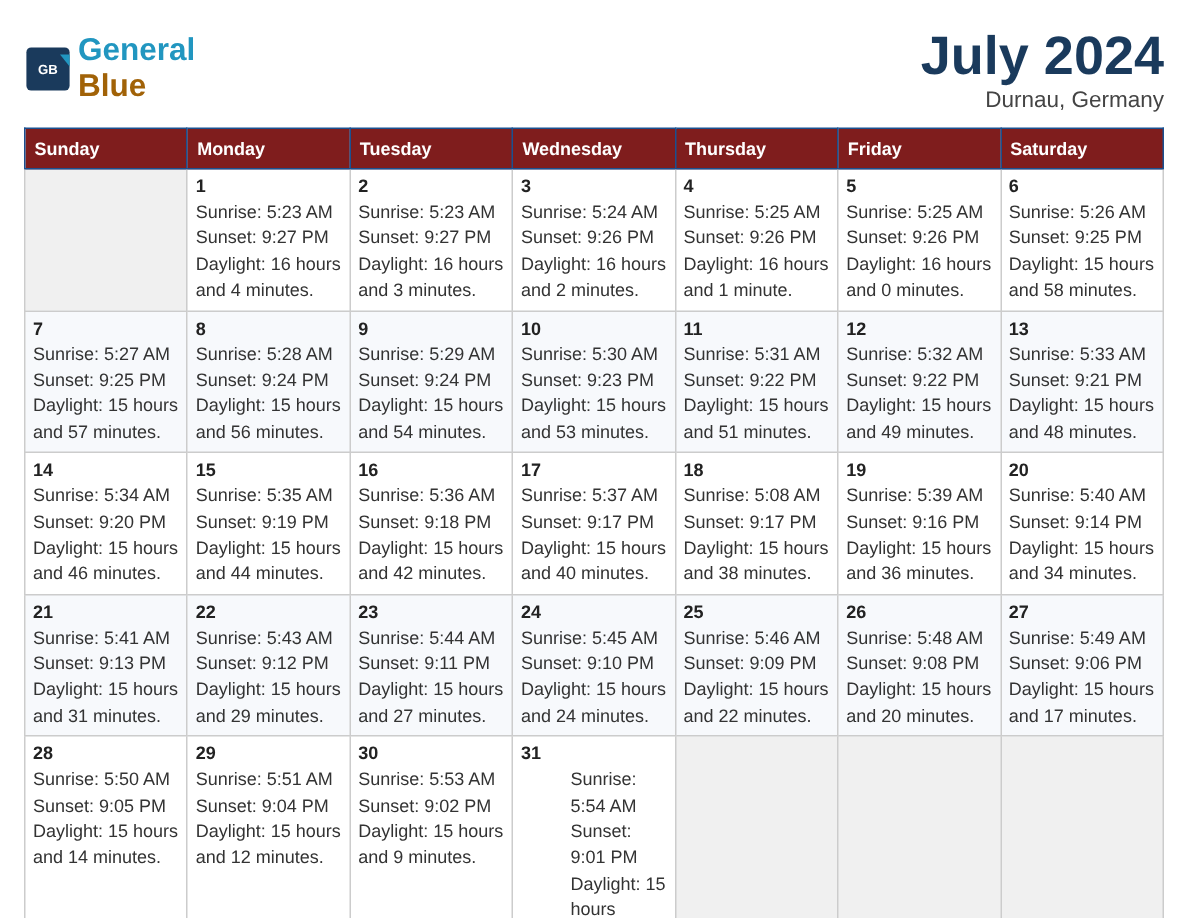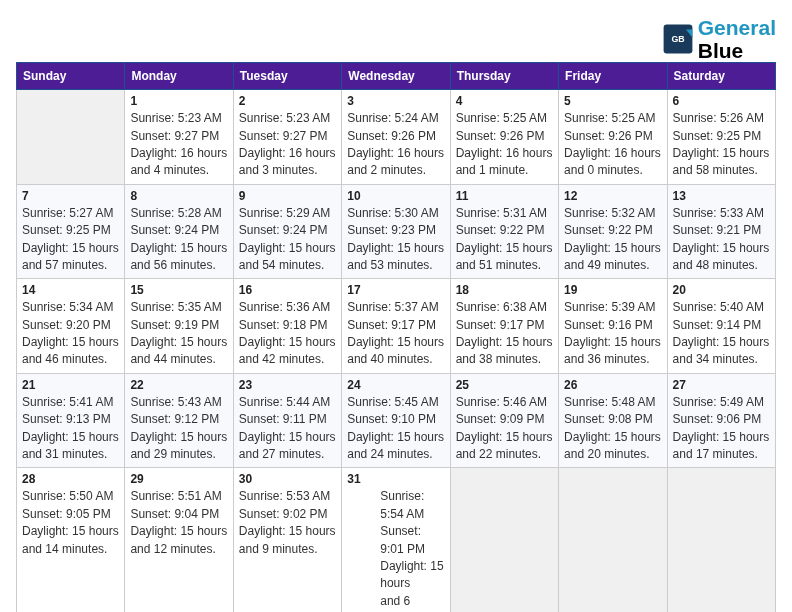--- a/index.html
+++ b/index.html
@@ -6,22 +6,22 @@
     body {
       font-family: Arial, sans-serif;
       background: #fff;
       width: 792px;
       min-height: 612px;
       padding: 16px;
     }
     .header {
       display: flex;
       justify-content: space-between;
-      align-items: flex-end;
-      flex-direction: column;
+      align-items: center;
+      margin-bottom: 10px;
     }
     .logo {
       display: flex;
       align-items: center;
     }
     .logo-text {
       font-size: 21px;
       font-weight: bold;
       color: #1a3a5c;
       line-height: 1.1;
@@ -45,21 +45,21 @@
     .location {
       font-size: 15px;
       color: #444;
     }
     table {
       width: 100%;
       border-collapse: collapse;
       font-size: 11px;
     }
     thead tr th {
-      background-color: #4c1d95;
+      background-color: #7f1d1d;
       color: #fff;
       text-align: left;
       padding: 6px 6px;
       font-size: 12px;
       font-weight: bold;
       border: 1px solid #1a5090;
     }
     tbody tr td {
       border: 1px solid #ccc;
       vertical-align: top;
@@ -93,23 +93,27 @@
 <div class="header">
   <div class="logo">
     <svg class="logo-icon" viewBox="0 0 40 40">
       <rect x="2" y="2" width="36" height="36" rx="4" fill="#1a3a5c"></rect>
       <text x="20" y="24" text-anchor="middle" fill="white" font-size="11" font-weight="bold" font-family="Arial">GB</text>
       <polygon points="30,8 38,8 38,18" fill="#2196c0"></polygon>
     </svg>
     <div>
       <div class="logo-text">
         <span>General</span><br>
-        <span style="color:#000000">Blue</span>
+        <span style="color:#a16207">Blue</span>
       </div>
     </div>
+  </div>
+  <div class="title-block">
+    <div class="month-year">July 2024</div>
+    <div class="location">Durnau, Germany</div>
   </div>
 </div>
 
 <table>
   <thead>
     <tr id="col-headers">
         <th>Sunday</th>
         <th>Monday</th>
         <th>Tuesday</th>
         <th>Wednesday</th>
@@ -239,21 +243,21 @@
         </td>
         <td>
           <span class="day-number">17</span>
           <div class="day-info" style="white-space: pre-line;">Sunrise: 5:37 AM
 Sunset: 9:17 PM
 Daylight: 15 hours
 and 40 minutes.</div>
         </td>
         <td>
           <span class="day-number">18</span>
-          <div class="day-info" style="white-space: pre-line;">Sunrise: 6:38 AM
+          <div class="day-info" style="white-space: pre-line;">Sunrise: 5:08 AM
 Sunset: 9:17 PM
 Daylight: 15 hours
 and 38 minutes.</div>
         </td>
         <td>
           <span class="day-number">19</span>
           <div class="day-info" style="white-space: pre-line;">Sunrise: 5:39 AM
 Sunset: 9:16 PM
 Daylight: 15 hours
 and 36 minutes.</div>

